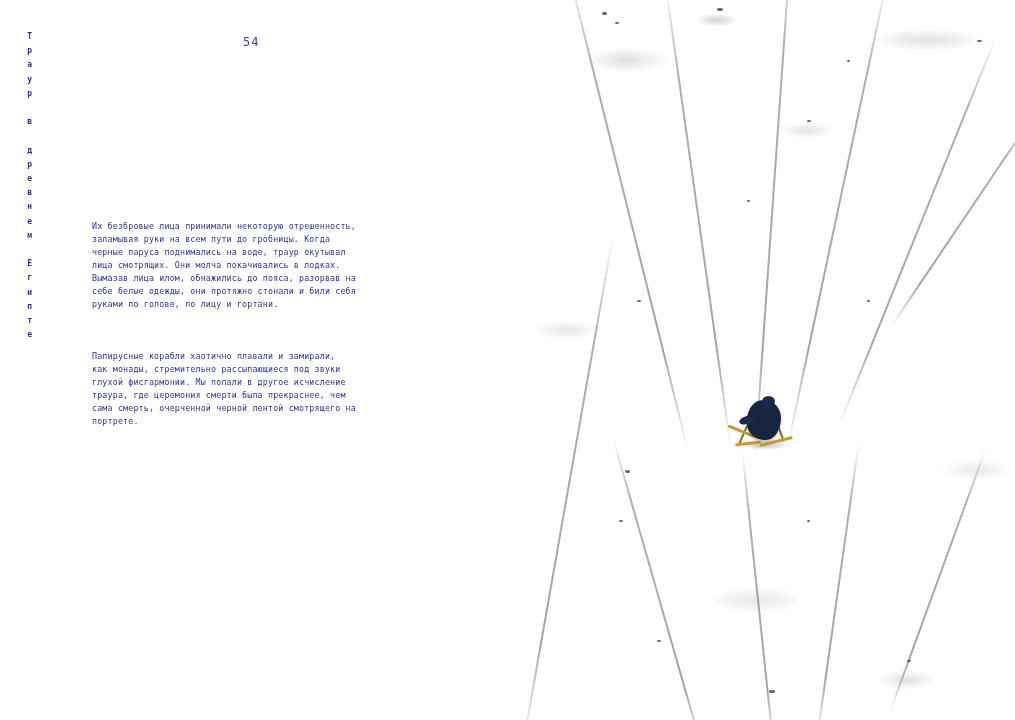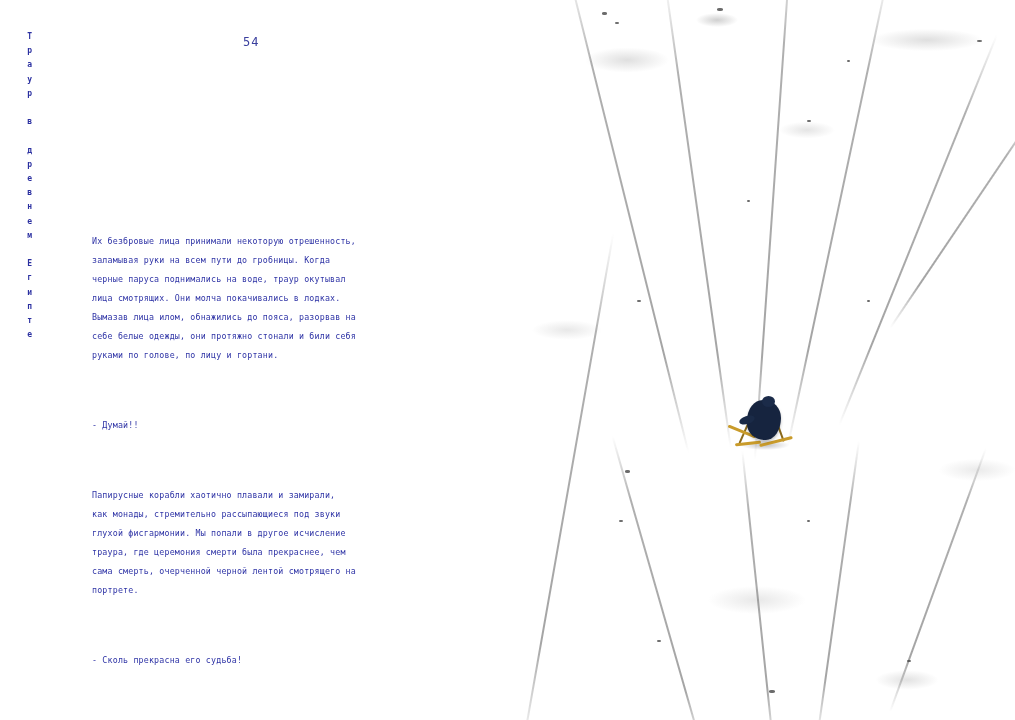--- a/index.html
+++ b/index.html
@@ -51,21 +51,21 @@
   }
   .folio-left { left: 243px; top: 35px; }
 
   .body-text {
     position: absolute;
     left: 92px;
     top: 194px;
     width: 330px;
     font-family: "DejaVu Sans Mono", monospace;
     font-size: 8.3px;
-    line-height: 19px;
+    line-height: 13px;
     color: #2f34a6;
     letter-spacing: 0.18px;
     white-space: pre-wrap;
   }
   .para { margin: 0 0 13px 0; }
   .para:last-child { margin-bottom: 0; }
 
   
   .page-right {
     position: absolute;
@@ -202,28 +202,26 @@
     <div class="folio folio-left">54</div>
 
     <div class="body-text">
       <p class="para">Их безбровые лица принимали некоторую отрешенность,
 заламывая руки на всем пути до гробницы. Когда
 черные паруса поднимались на воде, траур окутывал
 лица смотрящих. Они молча покачивались в лодках.
 Вымазав лица илом, обнажились до пояса, разорвав на
 себе белые одежды, они протяжно стонали и били себя
 руками по голове, по лицу и гортани.</p>
-      <p class="para">- Думай!!</p>
       <p class="para">Папирусные корабли хаотично плавали и замирали,
 как монады, стремительно рассыпающиеся под звуки
 глухой фисгармонии. Мы попали в другое исчисление
 траура, где церемония смерти была прекраснее, чем
 сама смерть, очерченной черной лентой смотрящего на
 портрете.</p>
-      <p class="para">- Сколь прекрасна его судьба!</p>
     </div>
   </div>
 
   <div class="page-right">
 
     <div class="photo">
       <div class="snow-texture"></div>
 
       <div class="track" style="left:120px; top:-40px; width:2px; height:500px; transform: rotate(-14deg);"></div>
       <div class="track" style="left:190px; top:-20px; width:2px; height:470px; transform: rotate(-8deg);"></div>

